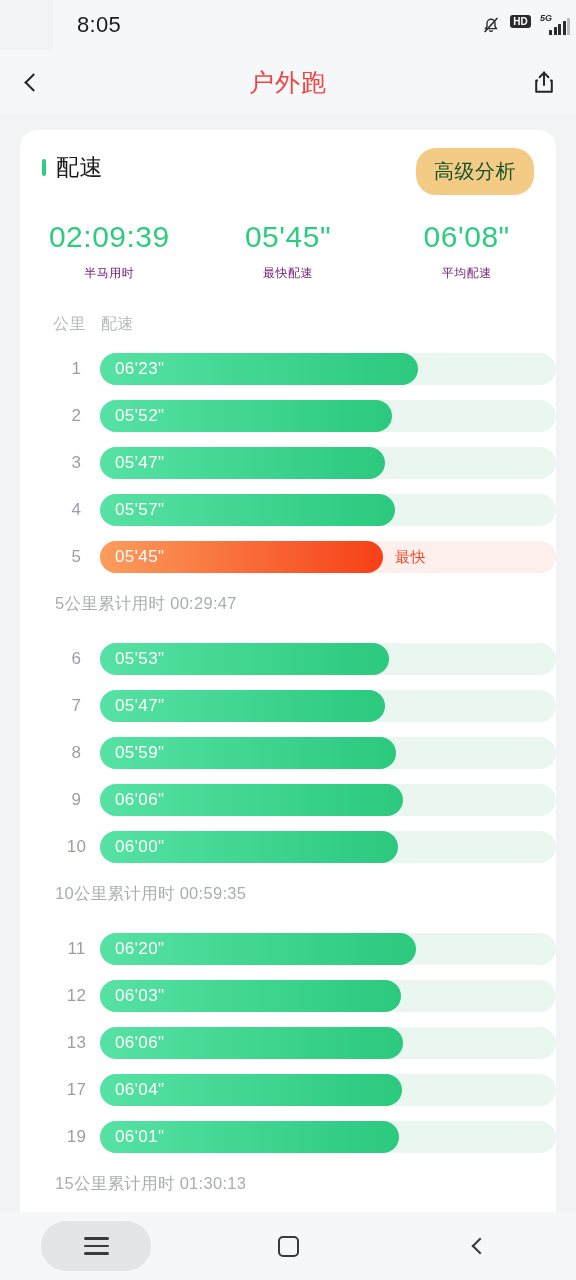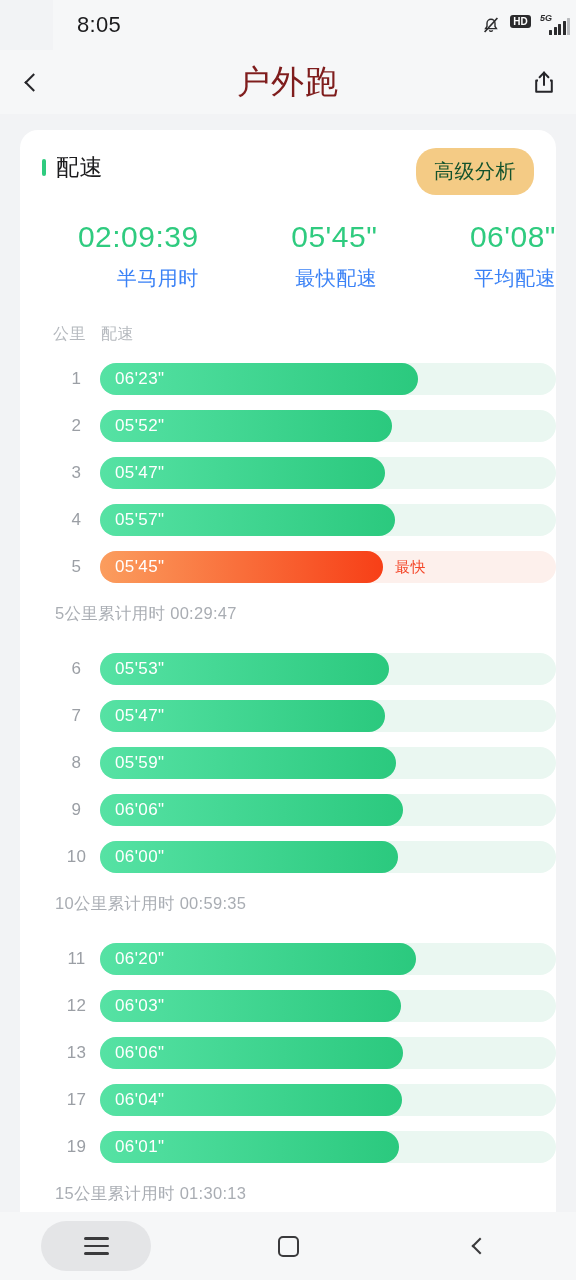--- a/index.html
+++ b/index.html
@@ -52,21 +52,21 @@
   
   .appbar {
     position:absolute; left:0; top:50px; width:576px; height:64px;
     background:#f6f7f8; display:flex; align-items:center;
   }
   .appbar-btn {
     width:64px; height:64px; display:flex; align-items:center; justify-content:center;
     cursor:pointer;
   }
   .appbar-title {
-    flex:1; text-align:center; font-size:33px; color:#7f1d1d; letter-spacing:1px;
+    flex:1; text-align:center; font-size:25px; color:#ef4444; letter-spacing:1px;
   }
   .chev-left {
     width:13px; height:13px; border-left:2.6px solid #26262a; border-bottom:2.6px solid #26262a;
     transform:rotate(45deg); margin-left:3px;
   }
 
   
   .card {
     position:absolute; left:20px; top:130px; width:536px;
     background:#ffffff; border-radius:18px 18px 0 0;
@@ -80,26 +80,26 @@
   .accent-bar { width:4px; height:17px; background:#2fcb7f; border-radius:2px; }
   .sec-title { font-size:23px; color:#1c1c1e; margin-left:10px; letter-spacing:.5px; }
   .adv-btn {
     position:absolute; right:22px; top:18px;
     background:#f4cb85; color:#14532d; font-size:20px;
     padding:10px 18px; border-radius:20px; cursor:pointer;
     letter-spacing:.5px;
   }
 
   .stats { display:flex; padding:14px 0 8px 0; }
-  .stat { flex:1; text-align:right; }
+  .stat { flex:1; text-align:center; }
   .stat-val {
     font-size:30px; color:#2fcb7f; letter-spacing:.5px; font-weight:400;
     line-height:38px;
   }
-  .stat-lab { font-size:20px; color:#3b82f6; margin-top:9px; letter-spacing:.5px; }
+  .stat-lab { font-size:12px; color:#701a75; margin-top:9px; letter-spacing:.5px; }
 
   .cols { display:flex; padding:24px 0 10px 33px; }
   .col-km { width:48px; font-size:16px; color:#b5b9be; letter-spacing:.5px; }
   .col-pace { font-size:16px; color:#b5b9be; letter-spacing:.5px; }
 
   
   .rows { padding:0 0 0 0; }
   .row {
     display:flex; align-items:center; height:47px; padding-left:33px;
   }

